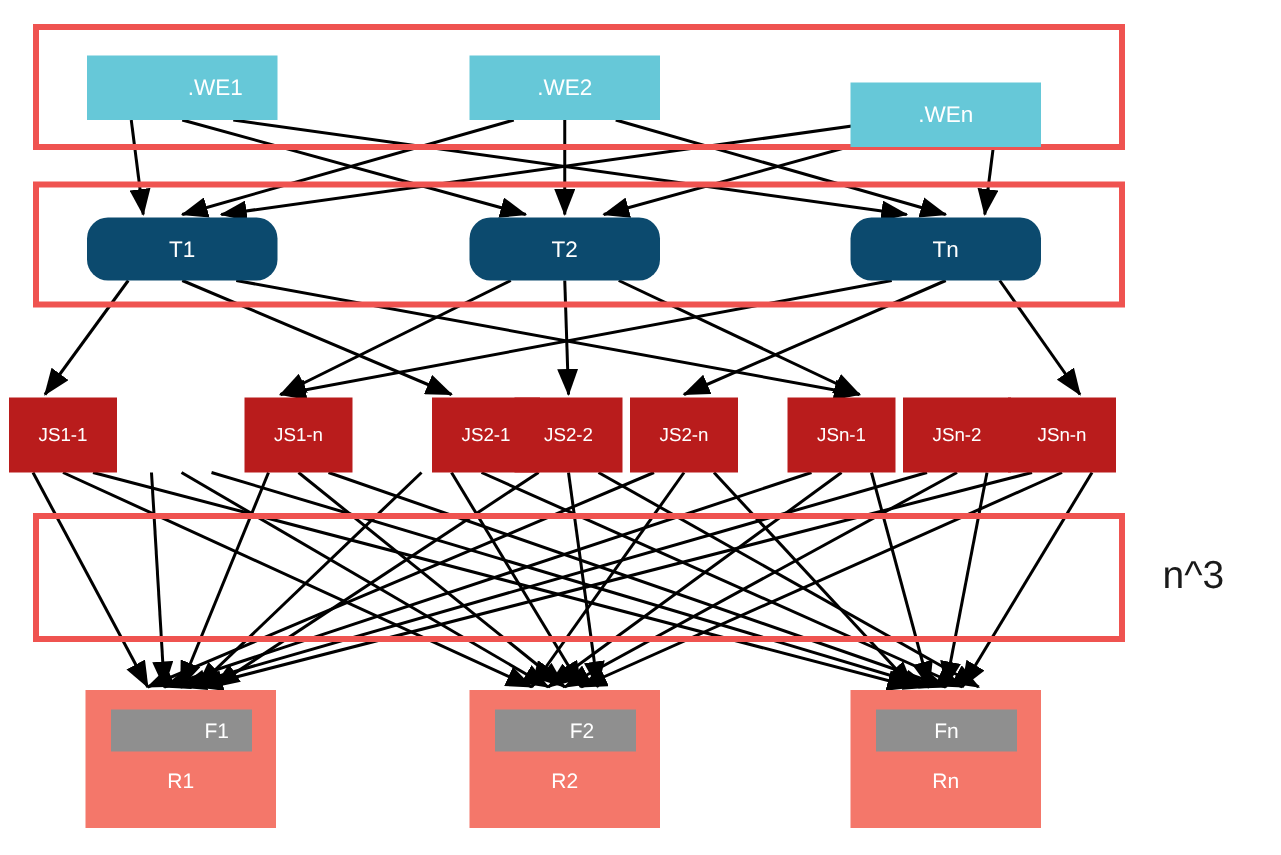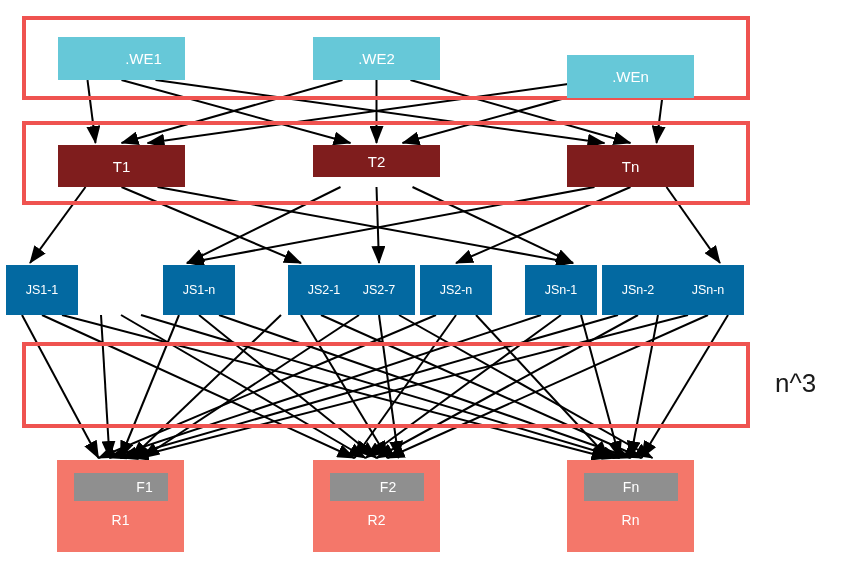--- a/index.html
+++ b/index.html
@@ -36,25 +36,26 @@
     justify-content: center;
     color: #ffffff;
     z-index: 3;
     user-select: none;
   }
   .node.we {
     background: #66c8d8;
     font-size: 15px;
   }
   .node.t {
-    background: #7f1d1d;
+    background: #0c4a6e;
     font-size: 15px;
+    border-radius: 14px;
   }
   .node.js {
-    background: #0369a1;
+    background: #b91c1c;
     font-size: 12.5px;
   }
   .node.r {
     background: #f4776a;
     font-size: 14px;
     display: block;
   }
   .node.r .r-label {
     position: absolute;
     left: 0;
@@ -143,27 +144,27 @@
 
   <div class="group-box" style="left:22px; top:121px; width:728px; height:84px;"></div>
 
   <div class="group-box" style="left:22px; top:342px; width:728px; height:86px;"></div>
 
   <div class="node we" style="left:58px; top:37px; width:127px; height:43px;padding-left:44px;">.WE1</div>
   <div class="node we" style="left:313px; top:37px; width:127px; height:43px;">.WE2</div>
   <div class="node we" style="left:567px; top:37px; width:127px; height:43px;margin-top:18px;">.WEn</div>
 
   <div class="node t" style="left:58px; top:145px; width:127px; height:42px;">T1</div>
-  <div class="node t" style="left:313px; top:145px; width:127px; height:32px;">T2</div>
+  <div class="node t" style="left:313px; top:145px; width:127px; height:42px;">T2</div>
   <div class="node t" style="left:567px; top:145px; width:127px; height:42px;">Tn</div>
 
   <div class="node js" style="left:6px; top:265px; width:72px; height:50px;">JS1-1</div>
   <div class="node js" style="left:163px; top:265px; width:72px; height:50px;">JS1-n</div>
   <div class="node js" style="left:265px; top:265px; width:72px; height:50px;margin-left:23px;">JS2-1</div>
-  <div class="node js" style="left:343px; top:265px; width:72px; height:50px;">JS2-7</div>
+  <div class="node js" style="left:343px; top:265px; width:72px; height:50px;">JS2-2</div>
   <div class="node js" style="left:420px; top:265px; width:72px; height:50px;">JS2-n</div>
   <div class="node js" style="left:525px; top:265px; width:72px; height:50px;">JSn-1</div>
   <div class="node js" style="left:602px; top:265px; width:72px; height:50px;">JSn-2</div>
   <div class="node js" style="left:672px; top:265px; width:72px; height:50px;">JSn-n</div>
 
   <div class="node r" style="left:57px; top:460px; width:127px; height:92px;">
     <div class="r-label" style="top:52px;">R1</div>
   </div>
   <div class="node f" style="left:74px; top:473px; width:94px; height:28px;padding-left:47px;">F1</div>
 

